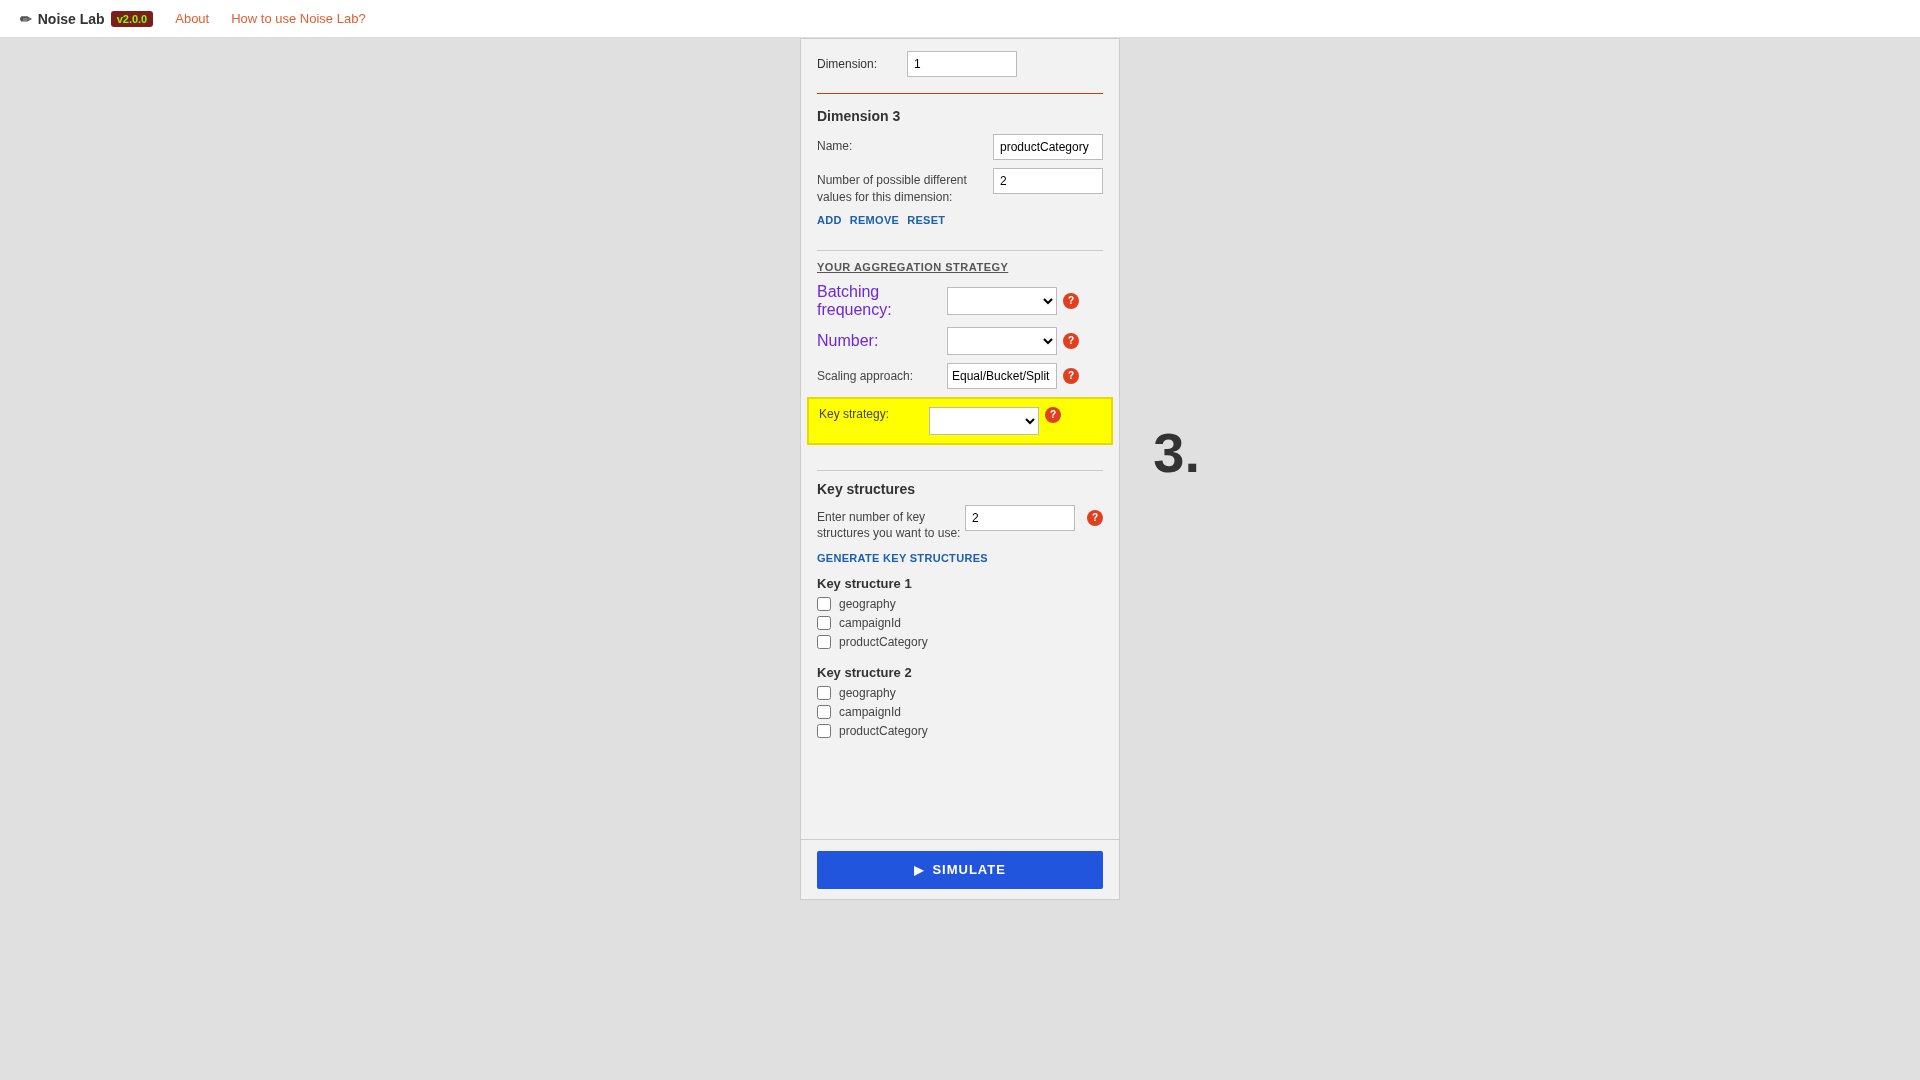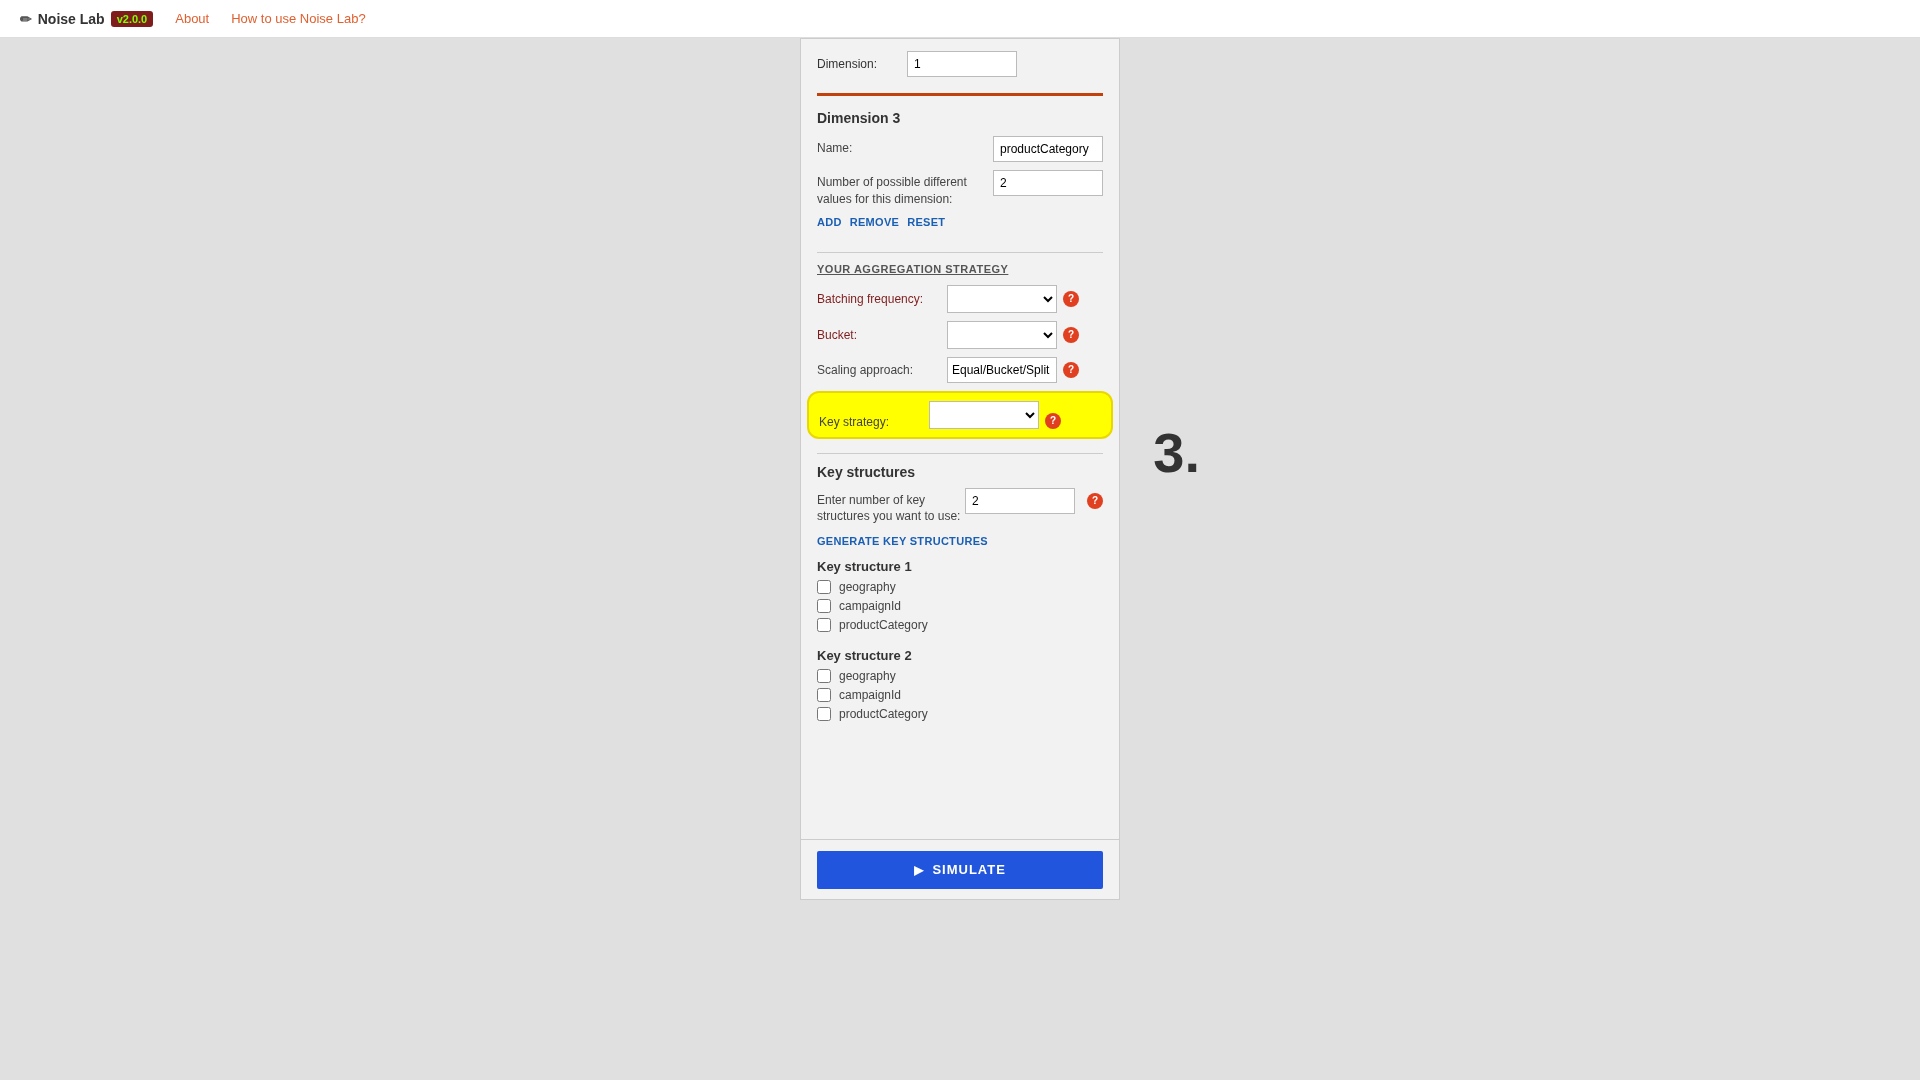--- a/index.html
+++ b/index.html
@@ -95,21 +95,21 @@
     .scroll-container::-webkit-scrollbar-thumb {
       background: #aaa;
     }
 
     .content-inner {
       padding: 12px 16px;
     }
 
     
     .dim-top {
-      border-bottom: 3px solid #c2410c;
+      border-bottom: 1px solid #c2410c;
       padding-bottom: 10px;
       margin-bottom: 14px;
     }
     .dim-top-row {
       display: flex;
       align-items: center;
       margin-bottom: 6px;
     }
     .dim-top-label {
       font-size: 12px;
@@ -179,22 +179,22 @@
       text-transform: uppercase;
       text-decoration: underline;
     }
 
     .dropdown-row {
       display: flex;
       align-items: center;
       margin-bottom: 8px;
     }
     .dropdown-label {
-      font-size: 12px;
-      color: #7f1d1d;
+      font-size: 16px;
+      color: #6d28d9;
       width: 130px;
     }
     .dropdown-select {
       width: 110px;
       height: 26px;
       border: 1px solid #bbb;
       background: #fff;
       font-size: 12px;
       cursor: pointer;
       padding: 13px 4px;
@@ -211,26 +211,26 @@
       align-items: center;
       justify-content: center;
       margin-left: 6px;
       cursor: pointer;
       flex-shrink: 0;
     }
 
     
     .key-strategy-row {
       display: flex;
-      align-items: flex-end;
+      align-items: flex-start;
       background: #ffff00;
       border: 2px solid #e8d800;
       padding: 8px 10px;
-      margin: 4px -10px 14px -10px;
-      border-radius: 12px;
+      margin: 4px -10px 25px -10px;
+      border-radius: 0;
     }
     .key-strategy-label {
       font-size: 12px;
       color: #444;
       width: 110px;
     }
 
     .divider {
       border: none;
       border-top: 1px solid #ccc;
@@ -437,21 +437,21 @@
               <span class="dropdown-label">Batching frequency:</span>
               <select class="dropdown-select">
                 <option>Daily</option>
                 <option>Weekly</option>
                 <option>Monthly</option>
               </select>
               <div class="help-icon">?</div>
             </div>
 
             <div class="dropdown-row">
-              <span class="dropdown-label">Bucket:</span>
+              <span class="dropdown-label">Number:</span>
               <select class="dropdown-select">
                 <option>Yes (Recommended)</option>
                 <option>No</option>
               </select>
               <div class="help-icon">?</div>
             </div>
 
             <div class="scaling-approach-row">
               <span class="scaling-approach-label">Scaling approach:</span>
               <input class="scaling-approach-input" type="text" value="Equal/Bucket/Split" style="">

